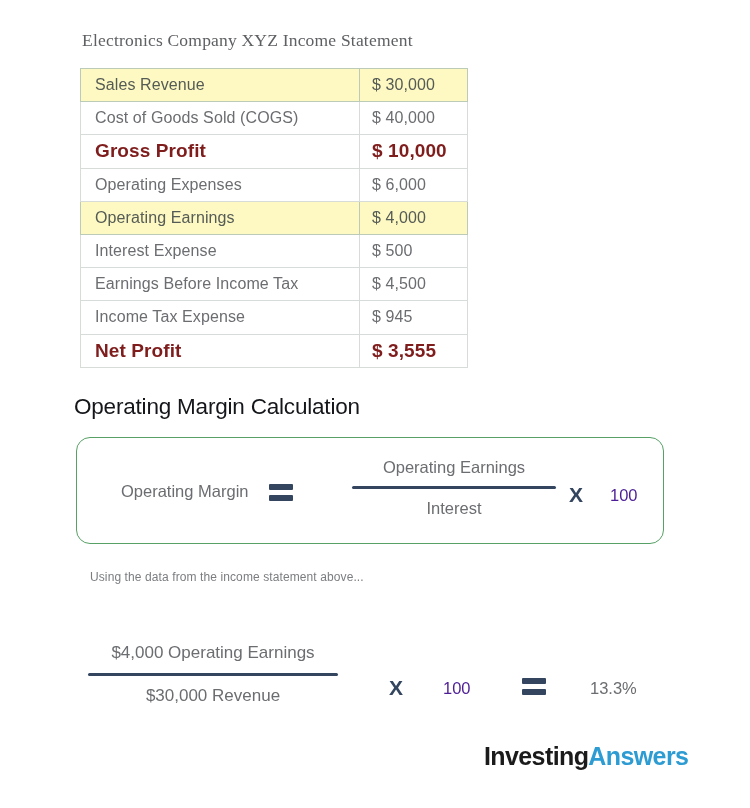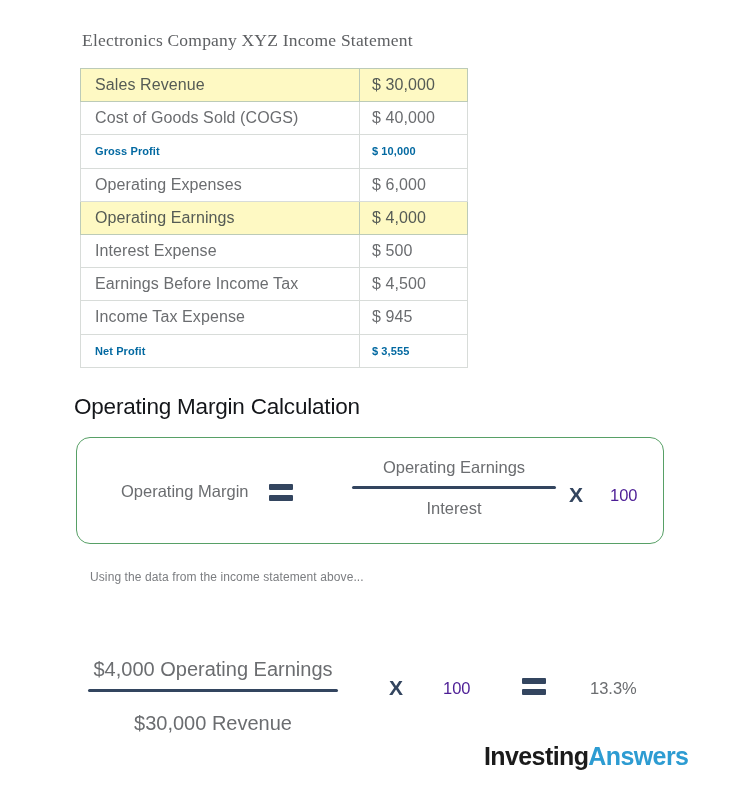--- a/index.html
+++ b/index.html
@@ -54,22 +54,22 @@
     width: 108px;
     padding-left: 12px;
   }
   .stmt-table tr.hl td {
     background: #fef9c3;
     color: #555b55;
     border-color: #bccbb8;
   }
   .stmt-table tr.bold td {
     font-weight: bold;
-    color: #0369a1;
-    font-size: 11px;
+    color: #7f1d1d;
+    font-size: 19px;
     letter-spacing: 0.1px;
   }
 
   
   .section-heading {
     position: absolute;
     left: 74px;
     top: 394px;
     font-size: 22.5px;
     font-weight: normal;
@@ -168,25 +168,24 @@
   }
   .worked .frac2 {
     position: absolute;
     left: 8px;
     top: 0;
     width: 250px;
     text-align: center;
   }
   .worked .frac2 .num2,
   .worked .frac2 .den2 {
-    font-size: 20px;
+    font-size: 17px;
     color: #6b6d70;
     white-space: nowrap;
     line-height: 30px;
-    margin-top: 16px;
   }
   .worked .frac2 .bar2 {
     height: 3px;
     background: #33455f;
     margin: 5px 0;
     border-radius: 2px;
   }
   .w-times { left: 309px; top: 38px; }
   .w-100   { left: 363px; top: 41px; }
   .w-eq    { left: 442px; top: 40px; }

